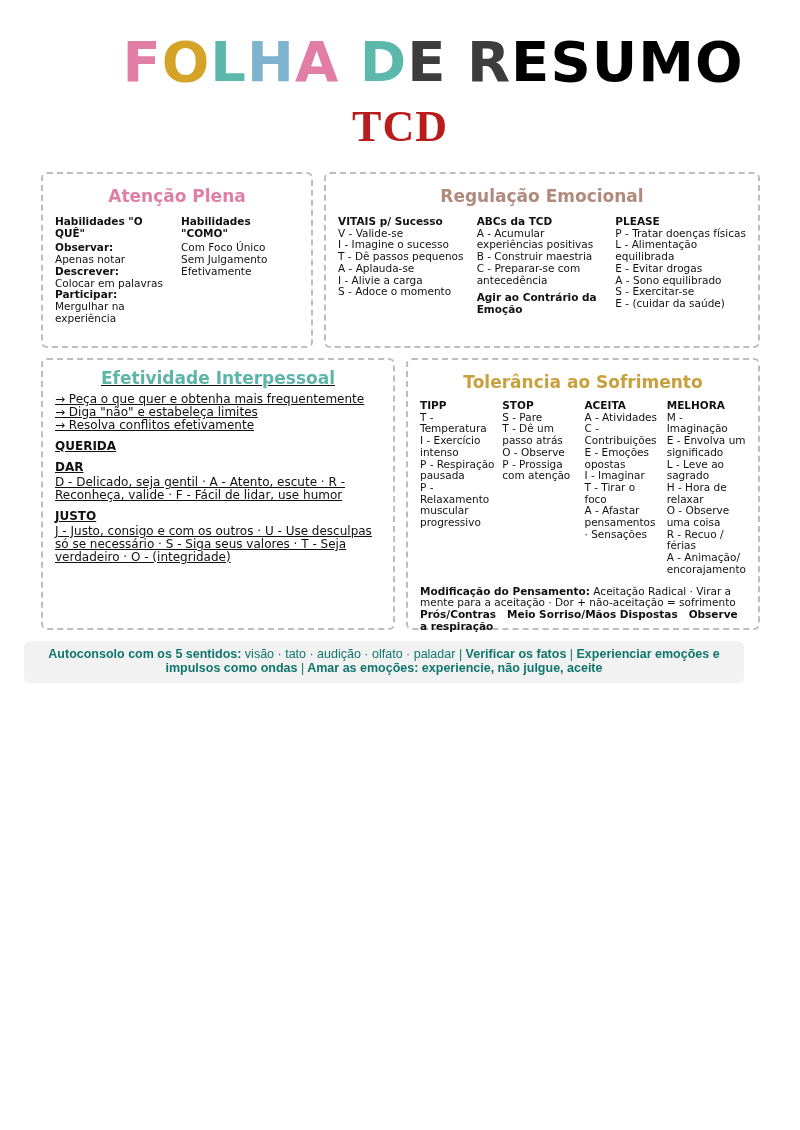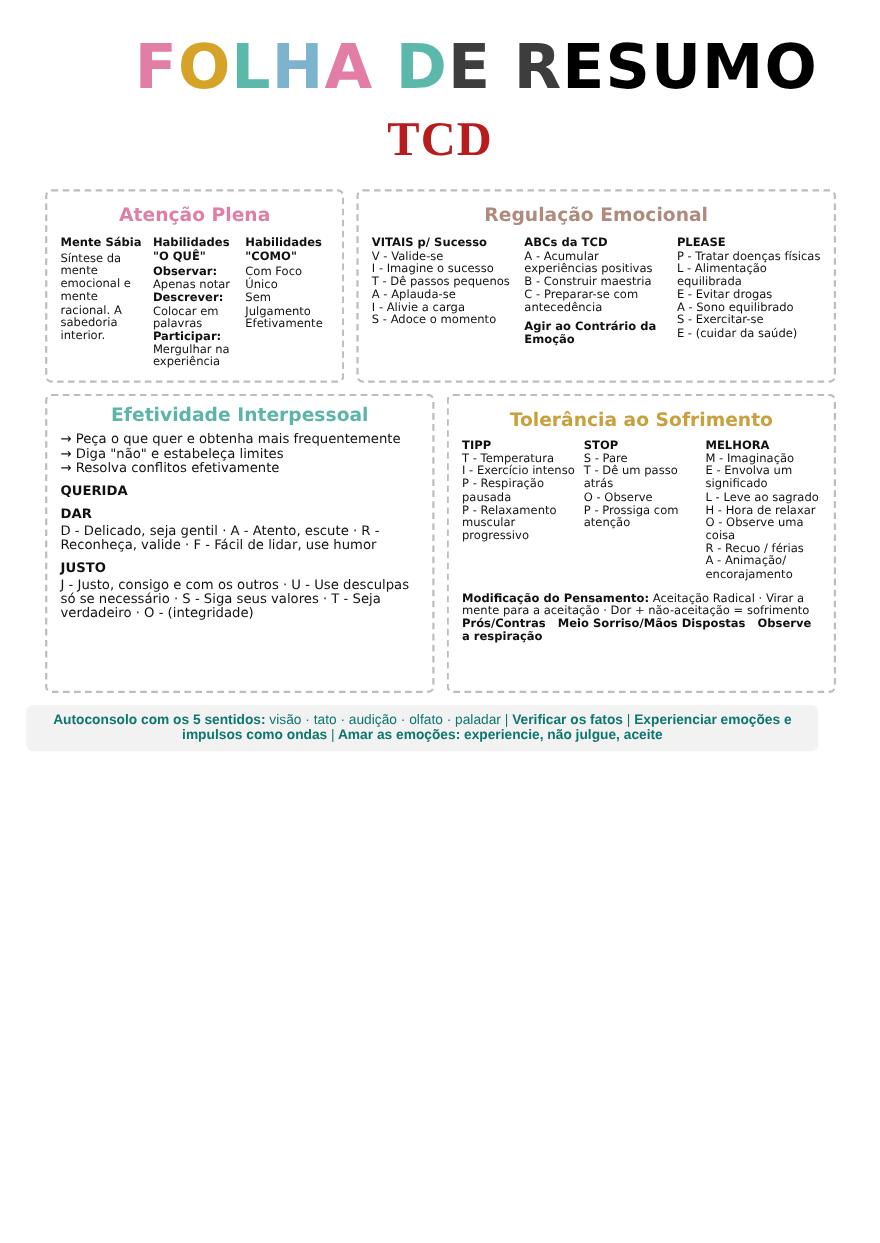--- a/index.html
+++ b/index.html
@@ -6,39 +6,35 @@
   body { width:800px; height:1130px; position:relative; font-family:"DejaVu Sans", sans-serif; color:#111; overflow:hidden; }
   .title { position:absolute; left:0; width:800px; text-align:center; font-weight:bold; font-family:"DejaVu Sans", sans-serif; letter-spacing:1px; }
   .title1 { top:30px; font-size:56px; line-height:64px;padding-left:33px; }
   .title2 { top:95px; font-size:44px; line-height:64px; color:#b91c1c;font-family:Liberation Serif, serif; }
   .panel { position:absolute; border:2px dashed #bdbdbd; border-radius:6px; box-sizing:border-box; padding:10px 12px; }
   .ptitle { text-align:center; font-weight:bold; font-size:17px; margin:2px 0 10px 0; }
   .cols { display:flex; gap:8px; font-size:10.5px; line-height:11.7px; }
   .col { flex:1; }
   .h { font-weight:bold; }
   .sub { font-weight:bold; margin-top:6px; }
-  .ie { font-size:12px; line-height:13px; }
+  .ie { font-size:12px; line-height:13px;text-decoration:underline; }
   .ie .sec { font-weight:bold; margin-top:8px; margin-bottom:2px; }
   .tol-bottom { font-size:10.5px; line-height:11.7px; margin-top:10px; }
   .footer { position:absolute; left:24px; top:641px; width:720px; height:42px; background:#f2f2f2; border-radius:6px; box-sizing:border-box; padding:6px 8px; text-align:center; font-family:"Liberation Sans", sans-serif; font-size:12.5px; line-height:14px; color:#0f766e; }
   .footer b { font-weight:bold; }
 </style>
 </head>
 <body>
 
 <div class="title title1" id="title1"><span style="color: rgb(226, 126, 166);">F</span><span style="color: rgb(212, 163, 39);">O</span><span style="color: rgb(92, 184, 170);">L</span><span style="color: rgb(125, 179, 204);">H</span><span style="color: rgb(226, 126, 166);">A</span><span style="color: rgb(0, 0, 0);">&nbsp;</span><span style="color: rgb(92, 184, 170);">D</span><span style="color: rgb(61, 61, 61);">E</span><span style="color: rgb(0, 0, 0);">&nbsp;</span><span style="color: rgb(61, 61, 61);">R</span><span style="color: rgb(0, 0, 0);">E</span><span style="color: rgb(0, 0, 0);">S</span><span style="color: rgb(0, 0, 0);">U</span><span style="color: rgb(0, 0, 0);">M</span><span style="color: rgb(0, 0, 0);">O</span></div>
 <div class="title title2">TCD</div>
 
 <div class="panel" style="left:41px; top:172px; width:272px; height:176px;">
   <div class="ptitle" style="color:#e07fa5;">Atenção Plena</div>
   <div class="cols">
-    <div class="col">
-      <div class="h">Mente Sábia</div>
-      <div style="margin-top:2px;">Síntese da mente emocional e mente racional. A sabedoria interior.</div>
-    </div>
     <div class="col">
       <div class="h">Habilidades "O QUÊ"</div>
       <div class="h" style="margin-top:3px;">Observar:</div>
       <div>Apenas notar</div>
       <div class="h">Descrever:</div>
       <div>Colocar em palavras</div>
       <div class="h">Participar:</div>
       <div>Mergulhar na experiência</div>
     </div>
     <div class="col">
@@ -106,20 +102,29 @@
       <div>P - Relaxamento muscular progressivo</div>
     </div>
     <div class="col">
       <div class="h">STOP</div>
       <div>S - Pare</div>
       <div>T - Dê um passo atrás</div>
       <div>O - Observe</div>
       <div>P - Prossiga com atenção</div>
     </div>
     <div class="col">
+      <div class="h">ACEITA</div>
+      <div>A - Atividades</div>
+      <div>C - Contribuições</div>
+      <div>E - Emoções opostas</div>
+      <div>I - Imaginar</div>
+      <div>T - Tirar o foco</div>
+      <div>A - Afastar pensamentos · Sensações</div>
+    </div>
+    <div class="col">
       <div class="h">MELHORA</div>
       <div>M - Imaginação</div>
       <div>E - Envolva um significado</div>
       <div>L - Leve ao sagrado</div>
       <div>H - Hora de relaxar</div>
       <div>O - Observe uma coisa</div>
       <div>R - Recuo / férias</div>
       <div>A - Animação/ encorajamento</div>
     </div>
   </div>

